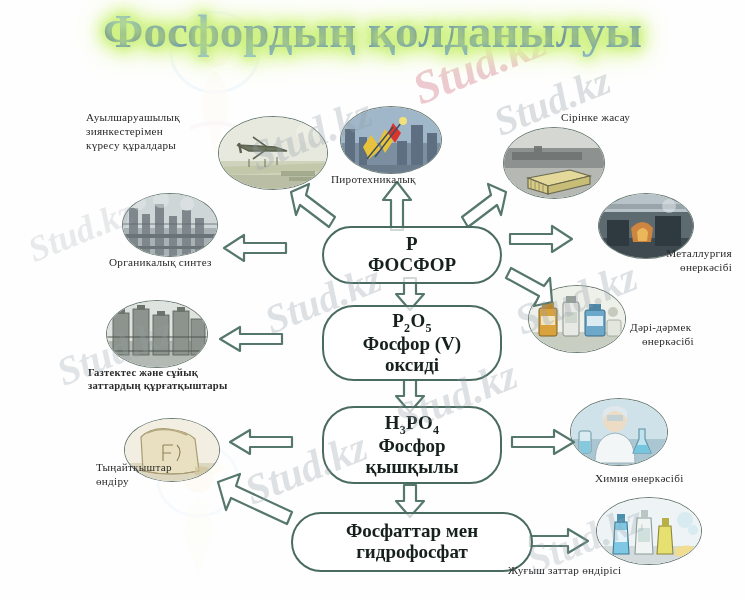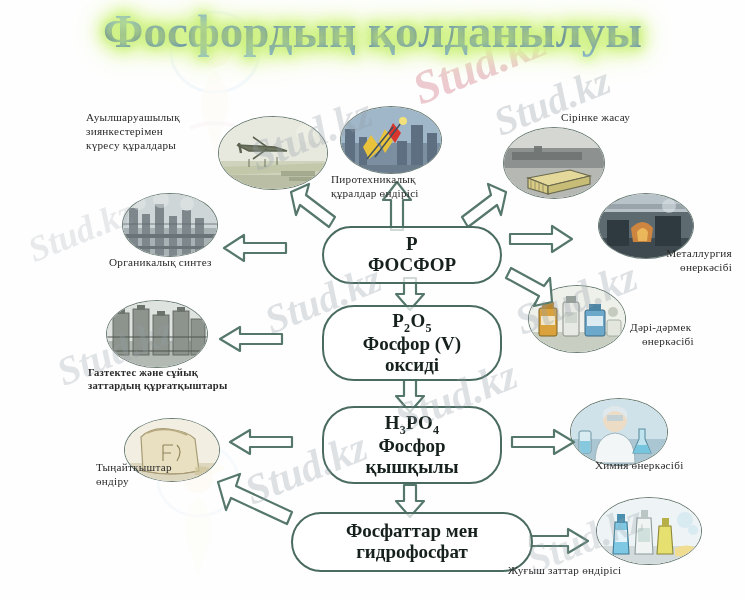--- a/index.html
+++ b/index.html
@@ -466,21 +466,20 @@
   </div>
 
   <div class="label" style="left:86px; top:110px; width:150px;">
     <div>Ауылшаруашылық</div>
     <div>зиянкестерімен</div>
     <div>күресу құралдары</div>
   </div>
 
   <div class="label" style="left:331px; top:172px; width:150px; ">
     <div>Пиротехникалық</div>
-    <div>құралдар өндірісі</div>
   </div>
 
   <div class="label" style="left:561px; top:110px; width:150px;">
     <div>Сірінке жасау</div>
   </div>
 
   <div class="label" style="left:612px; top:246px; width:120px;text-align:right;">
     <div>Металлургия</div>
     <div style="padding-left:16px;">өнеркәсібі</div>
   </div>
@@ -497,21 +496,21 @@
   <div class="label" style="left:88px; top:366px; width:215px; font-weight:700; font-size:10.6px;">
     <div>Газтектес және сұйық</div>
     <div>заттардың құрғатқыштары</div>
   </div>
 
   <div class="label" style="left:96px; top:460px; width:150px;">
     <div>Тыңайтқыштар</div>
     <div>өндіру</div>
   </div>
 
-  <div class="label" style="left:595px; top:458px; width:140px;">
+  <div class="label" style="left:595px; top:471px; width:140px;">
     <div>Химия өнеркәсібі</div>
   </div>
 
   <div class="label" style="left:508px; top:563px; width:190px;">
     <div>Жуғыш заттар өндірісі</div>
   </div>
 
 </div>
 
 </body></html>

